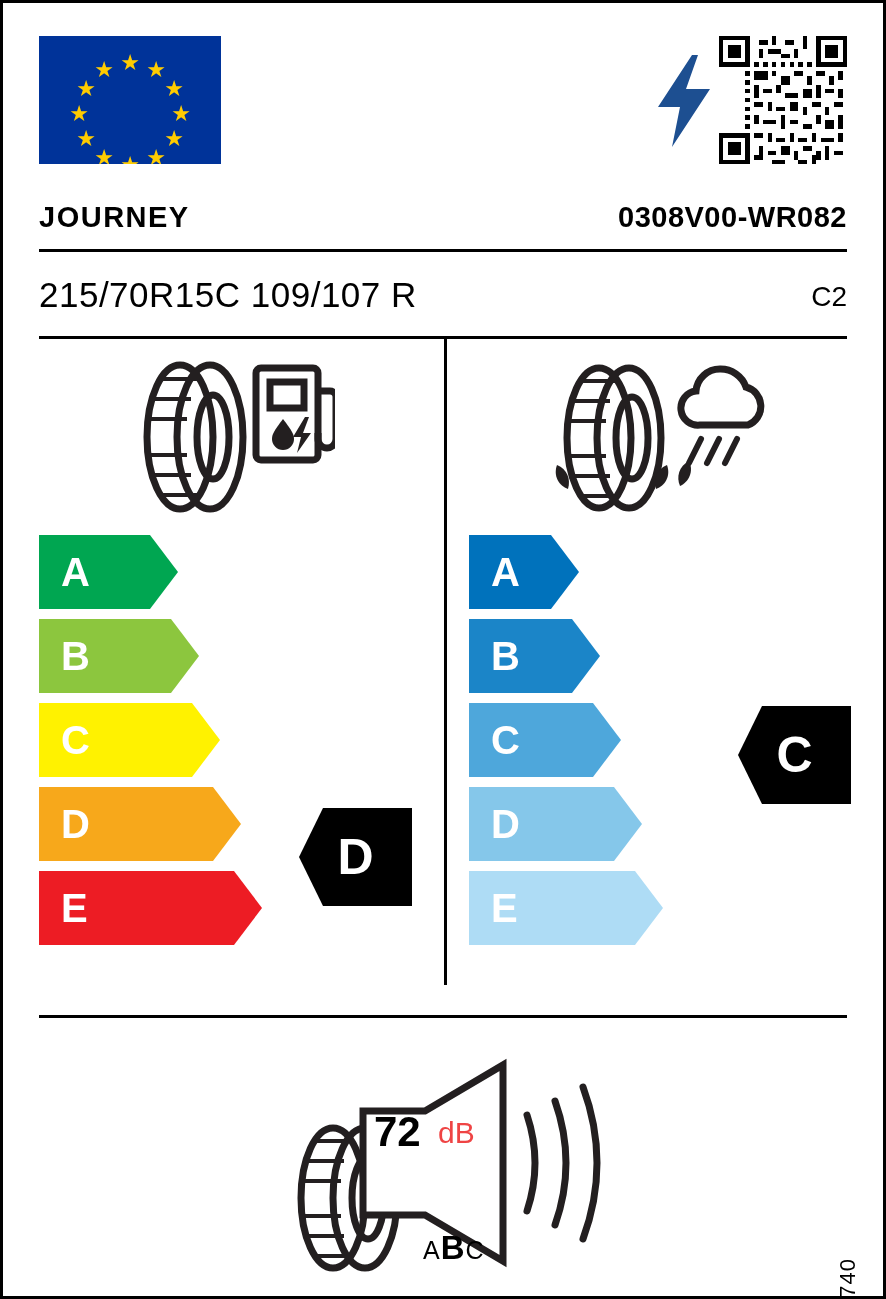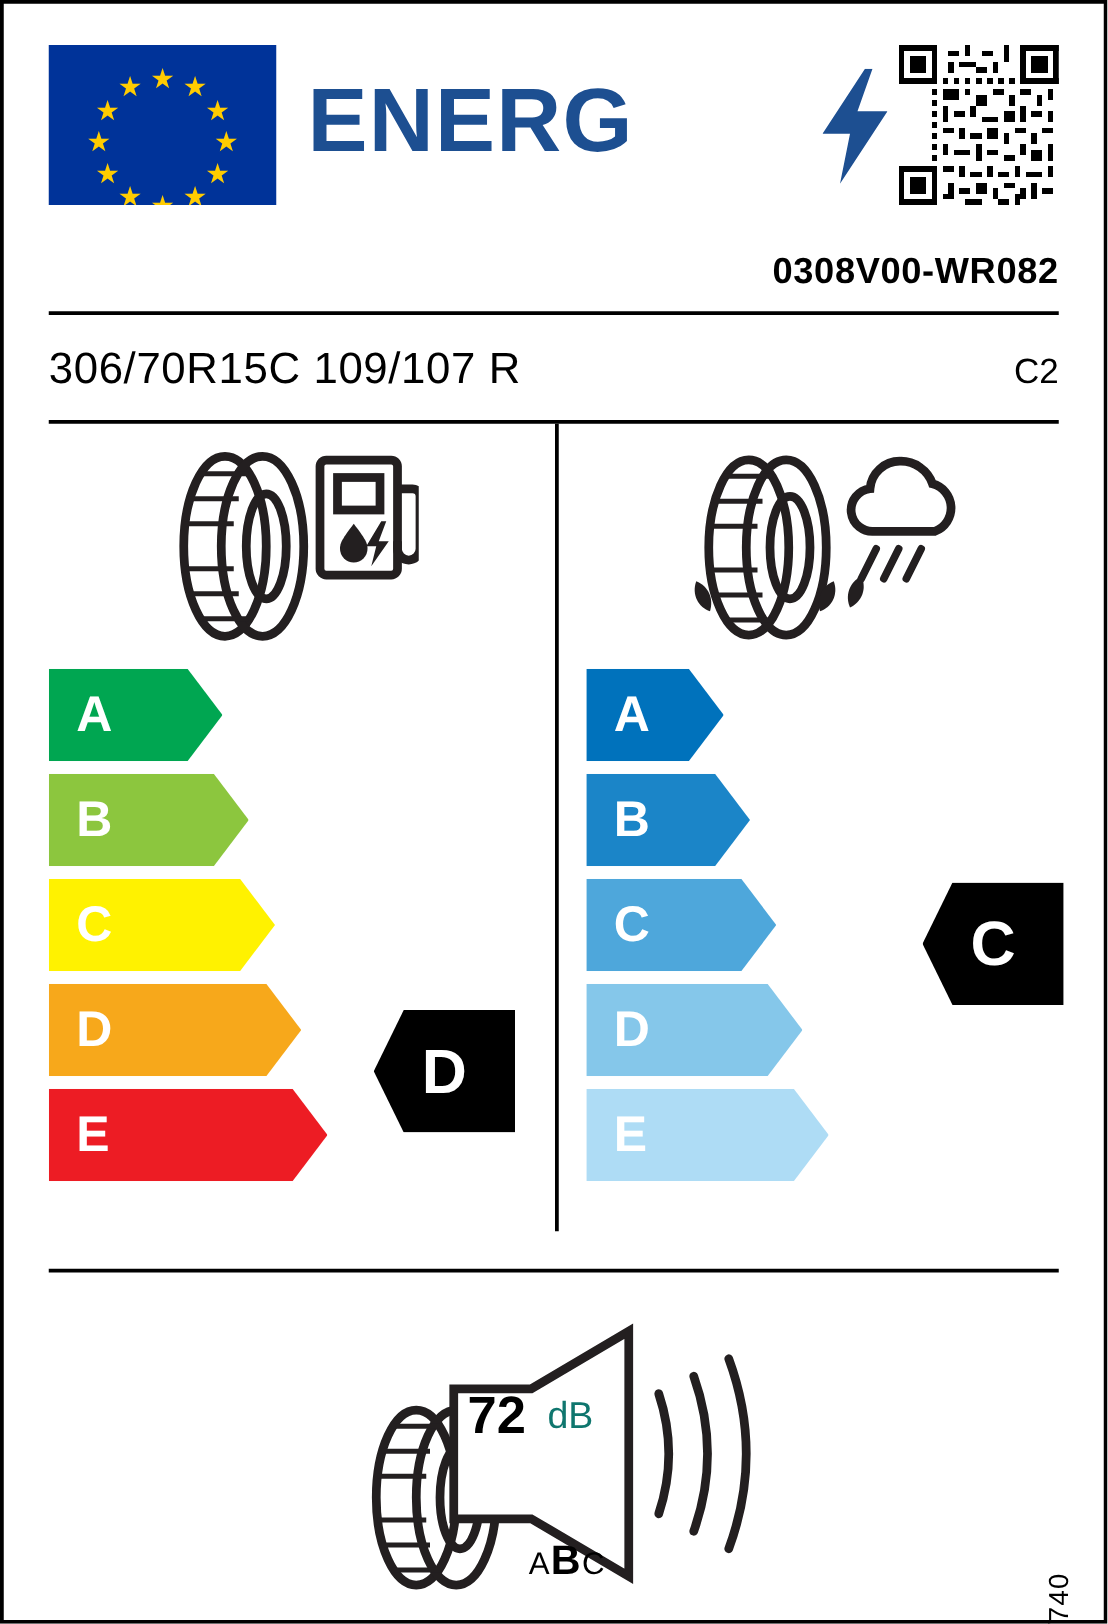--- a/index.html
+++ b/index.html
@@ -142,21 +142,21 @@
     position: absolute;
     left: 371px; top: 1105px;
     font-size: 42px;
     font-weight: bold;
     color: #000000;
   }
   .db-unit {
     position: absolute;
     left: 435px; top: 1113px;
     font-size: 30px;
-    color: #0f766e;
+    color: #ef4444;
   }
   .noise-classes {
     position: absolute;
     left: 420px; top: 1226px;
     font-size: 25px;
     letter-spacing: 1px;
   }
   .noise-classes .sel { font-size: 33px; font-weight: bold; }
   .noise-classes .dim { font-size: 25px; }
 
@@ -183,21 +183,20 @@
     <div class="eu-star" style="left:124px; top:92px;">★</div>
     <div class="eu-star" style="left:106px; top:111px;">★</div>
     <div class="eu-star" style="left:80px;  top:118px;">★</div>
     <div class="eu-star" style="left:54px;  top:111px;">★</div>
     <div class="eu-star" style="left:36px;  top:92px;">★</div>
     <div class="eu-star" style="left:29px;  top:67px;">★</div>
     <div class="eu-star" style="left:36px;  top:42px;">★</div>
     <div class="eu-star" style="left:54px;  top:23px;">★</div>
   </div>
 
-  <div class="energy-word">ENERG</div>
 
   <div class="energy-bolt">
     <svg width="52" height="92" viewBox="0 0 52 92">
       <polygon points="34,0 0,52 22,52 14,92 52,34 28,34 40,0" fill="#1d4f91"></polygon>
     </svg>
   </div>
 
   <div class="qr">
     <svg width="128" height="128" viewBox="0 0 29 29" shape-rendering="crispEdges">
       <rect width="29" height="29" fill="#fff"></rect>
@@ -293,25 +292,26 @@
         <rect x="24" y="25" width="1" height="3"></rect>
           <rect x="26" y="26" width="2" height="1"></rect>
         <rect x="8" y="27" width="2" height="1"></rect>
           <rect x="12" y="28" width="3" height="1"></rect>
         <rect x="18" y="28" width="2" height="1"></rect>
           <rect x="21" y="27" width="1" height="2"></rect>
       </g>
     </svg>
   </div>
 
+  <div class="brand">JOURNEY</div>
   <div class="model">0308V00-WR082</div>
 
   <div class="hline" style="top:246px;"></div>
 
-  <div class="size">306/70R15C 109/107 R</div>
+  <div class="size">215/70R15C 109/107 R</div>
   <div class="tyreclass">C2</div>
 
   <div class="hline" style="top:333px;"></div>
 
   <div class="vline" style="left:441px; top:336px; height:646px;"></div>
 
   <div class="pict" style="left:122px; top:352px; width:210px; height:165px;">
     <svg width="210" height="165" viewBox="0 0 210 165">
 
       <g fill="none" stroke="#231f20" stroke-width="7">

